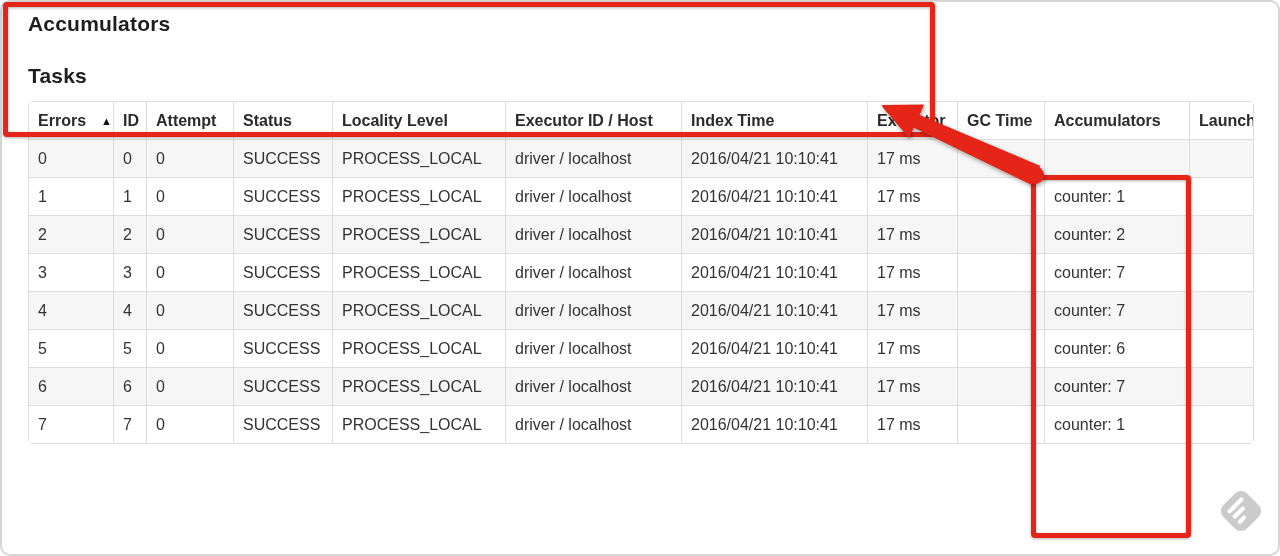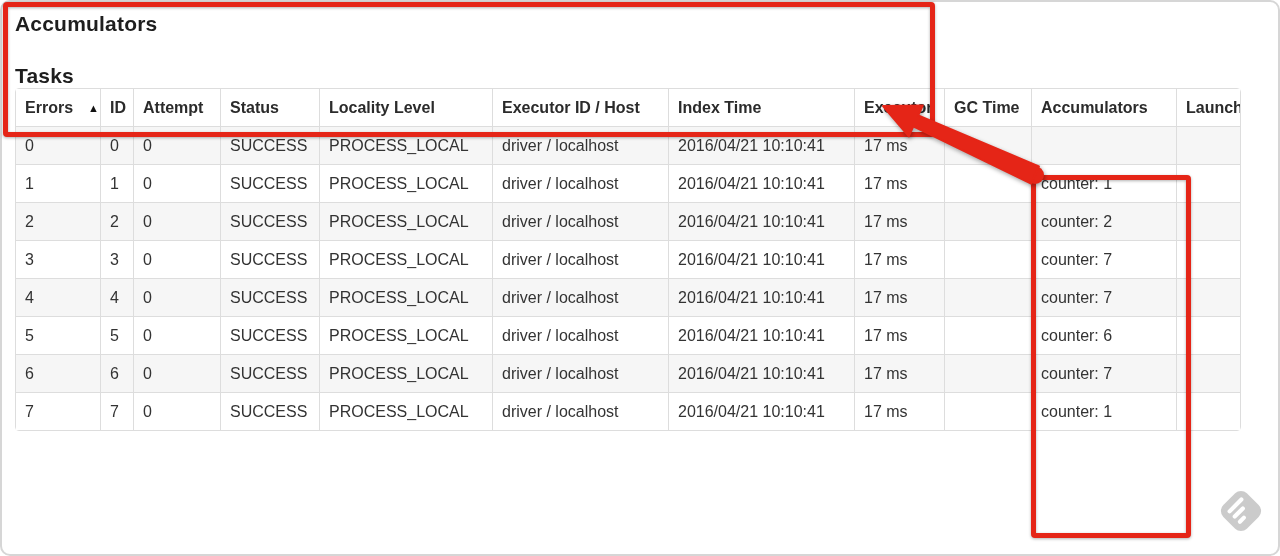--- a/index.html
+++ b/index.html
@@ -4,28 +4,28 @@
 <style>
   html,body { margin:0; padding:0; }
   body {
     width:1280px; height:556px;
     background:#ffffff;
     font-family:"Liberation Sans", sans-serif;
     color:#333333;
     position:relative;
     overflow:hidden;
   }
-  .content { position:absolute; left:15px; top:0; width:1224px; }
+  .content { position:absolute; left:28px; top:0; width:1224px; }
 
   h2.section-heading {
     font-size:21px; font-weight:700; color:#1e1e1e;
     margin:0; line-height:25px; letter-spacing:0.2px;
   }
   #acc-heading   { padding-top:11px; margin-bottom:14px; }
-  #tasks-heading { margin-top:27px;  }
+  #tasks-heading { margin-top:27px;  margin-bottom:13px; }
 
   table.data {
     border-collapse:separate; border-spacing:0;
     border:1px solid #dddddd; border-radius:4px;
     width:1224px; table-layout:fixed;
   }
   table.data th, table.data td {
     border-left:1px solid #dddddd;
     border-top:1px solid #dddddd;
     padding:0 9px; height:37px;

